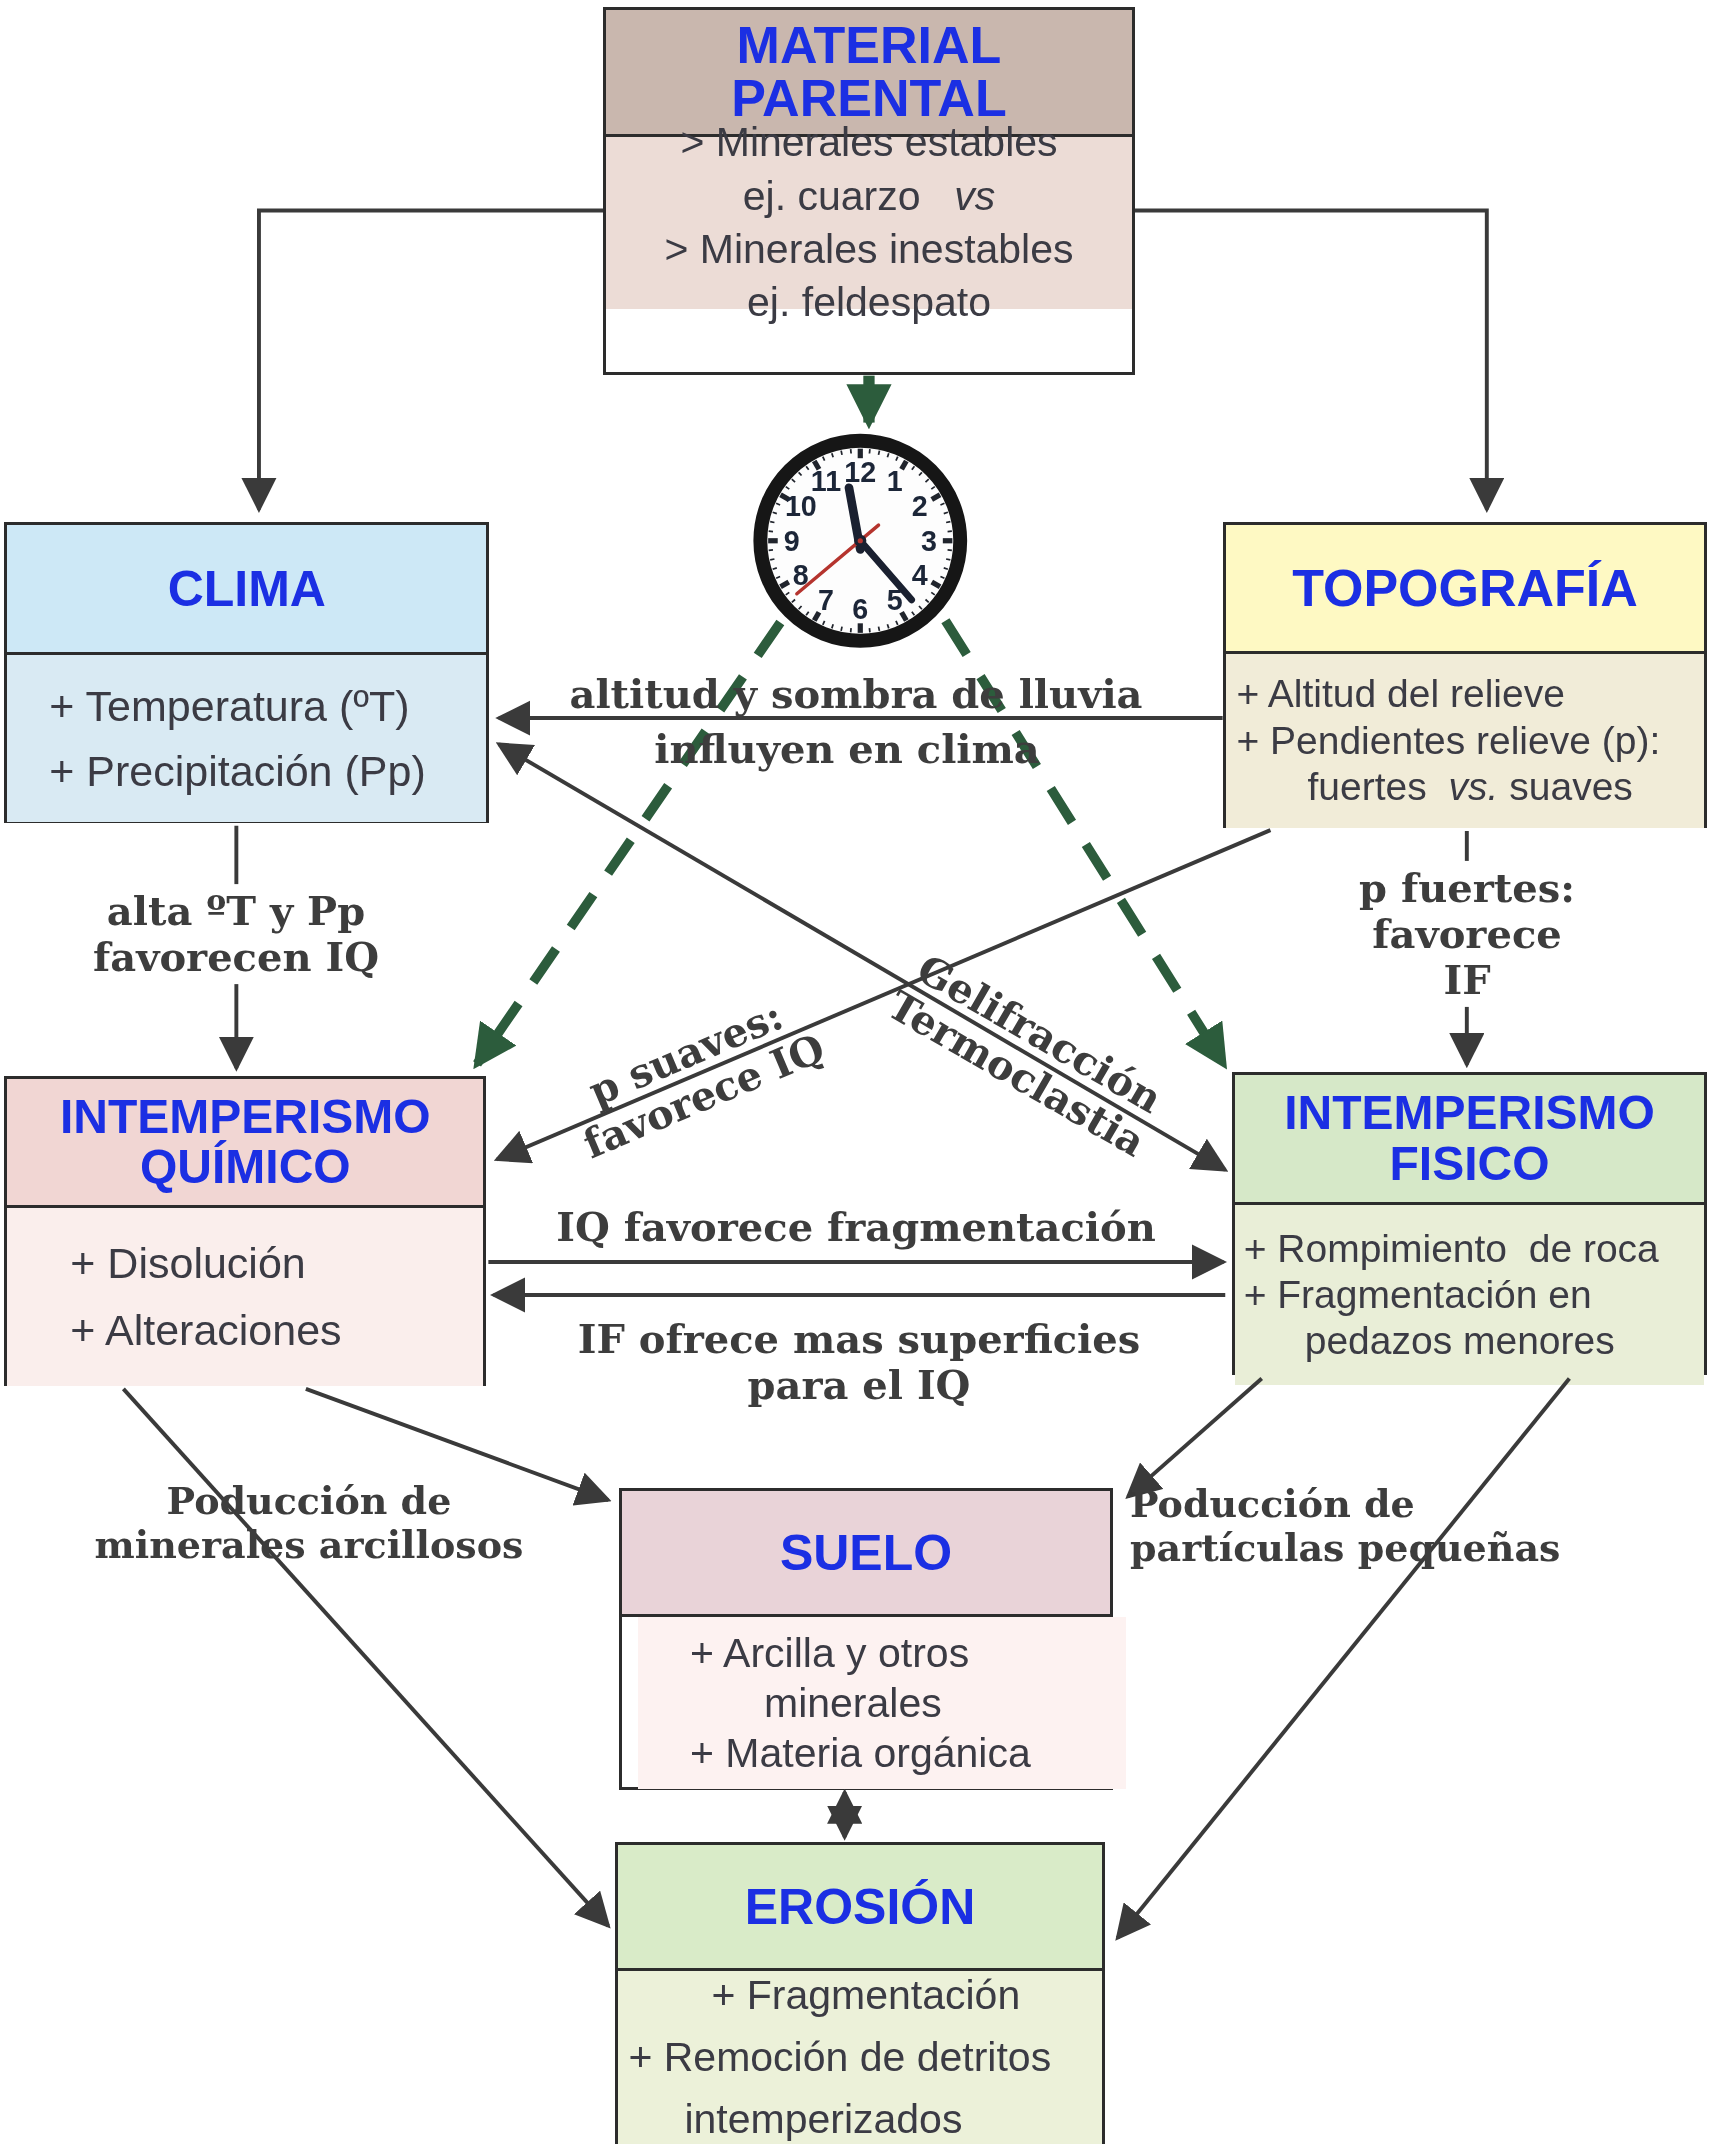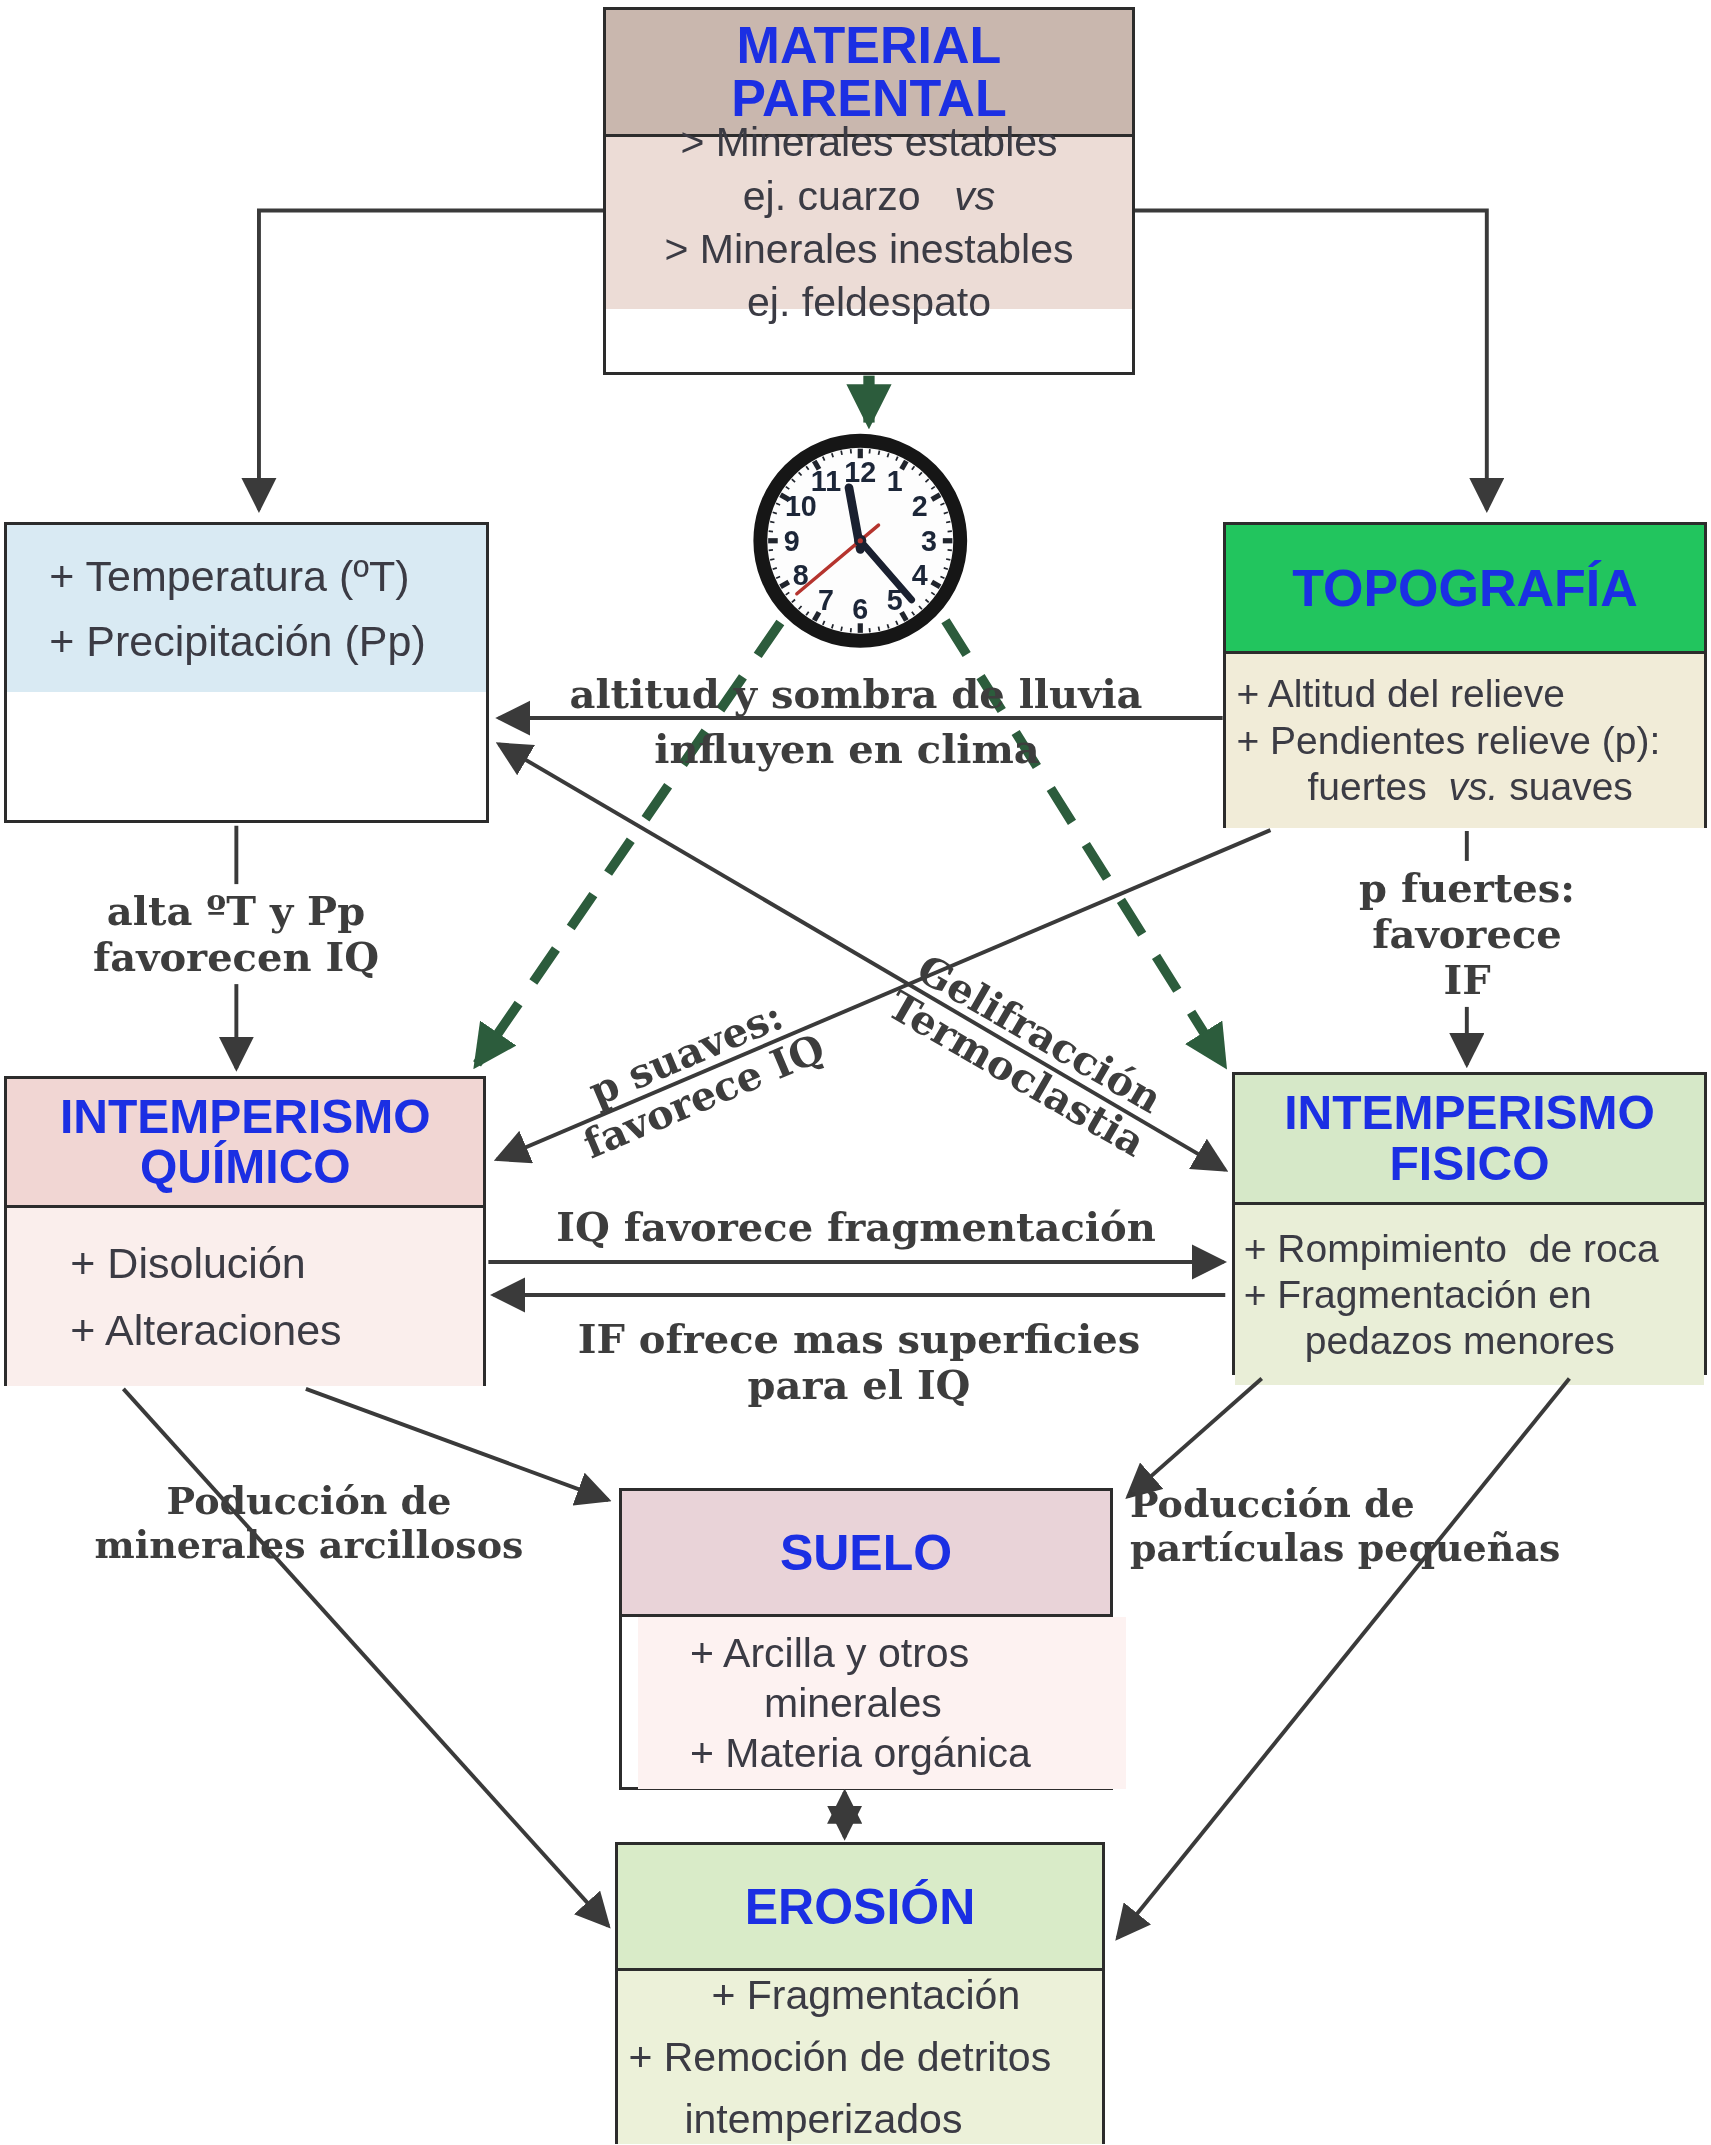--- a/index.html
+++ b/index.html
@@ -14,21 +14,21 @@
       flex-direction:column;justify-content:center;}
   .ln{white-space:pre;}
   .it{font-style:italic;margin-left:11px;}
   #box-mp{left:603px;top:7px;width:532px;height:368px;}
   #box-mp .hdr{height:127px;font-size:52px;line-height:1.02;background:#c9b7ae;}
   #box-mp .bd{height:172px;background:#ecdcd6;font-size:41px;line-height:1.3;text-align:center;align-items:center;}
   #box-clima{left:4.3px;top:522px;width:485px;height:301px;}
   #box-clima .hdr{height:130px;font-size:50px;background:#cde8f6;}
   #box-clima .bd{height:167px;background:#d9eaf3;font-size:43px;line-height:1.5;padding-left:42px;}
   #box-topo{left:1223px;top:522px;width:484px;height:306px;}
-  #box-topo .hdr{height:129px;font-size:52px;background:#22c55e;}
+  #box-topo .hdr{height:129px;font-size:52px;background:#fef9c3;}
   #box-topo .bd{height:174px;background:#f1ecd8;font-size:39px;line-height:1.2;padding-left:10.4px;}
   #box-topo .center{text-align:center;padding-left:0;}
   #box-iq{left:4.3px;top:1076px;width:482px;height:310px;}
   #box-iq .hdr{height:129px;font-size:48px;line-height:1.05;background:#f1d6d3;}
   #box-iq .bd{height:178px;background:#faeeec;font-size:43px;line-height:1.55;padding-left:63px;}
   #box-if{left:1232px;top:1072px;width:475px;height:303px;}
   #box-if .hdr{height:130px;font-size:48px;line-height:1.05;background:#d6e8c8;}
   #box-if .bd{height:180px;background:#e9eed7;font-size:39px;line-height:1.18;padding-left:8.7px;}
   #box-if .ind{padding-left:61px;}
   #box-suelo{left:619px;top:1488px;width:494px;height:302px;}
@@ -64,20 +64,21 @@
 PARENTAL</div>
     <div class="bd">
       <div class="ln">&gt; Minerales estables</div>
       <div class="ln"><span>ej. cuarzo  </span><span class="it">vs</span></div>
       <div class="ln">&gt; Minerales inestables</div>
       <div class="ln">ej. feldespato</div>
     </div>
   </div>
 
   <div class="box" id="box-clima">
+    <div class="hdr">CLIMA</div>
     <div class="bd">
       <div class="ln">+ Temperatura (ºT)</div>
       <div class="ln">+ Precipitación (Pp)</div>
     </div>
   </div>
 
   <div class="box" id="box-topo">
     <div class="hdr">TOPOGRAFÍA</div>
     <div class="bd">
       <div class="ln">+ Altitud del relieve</div>

